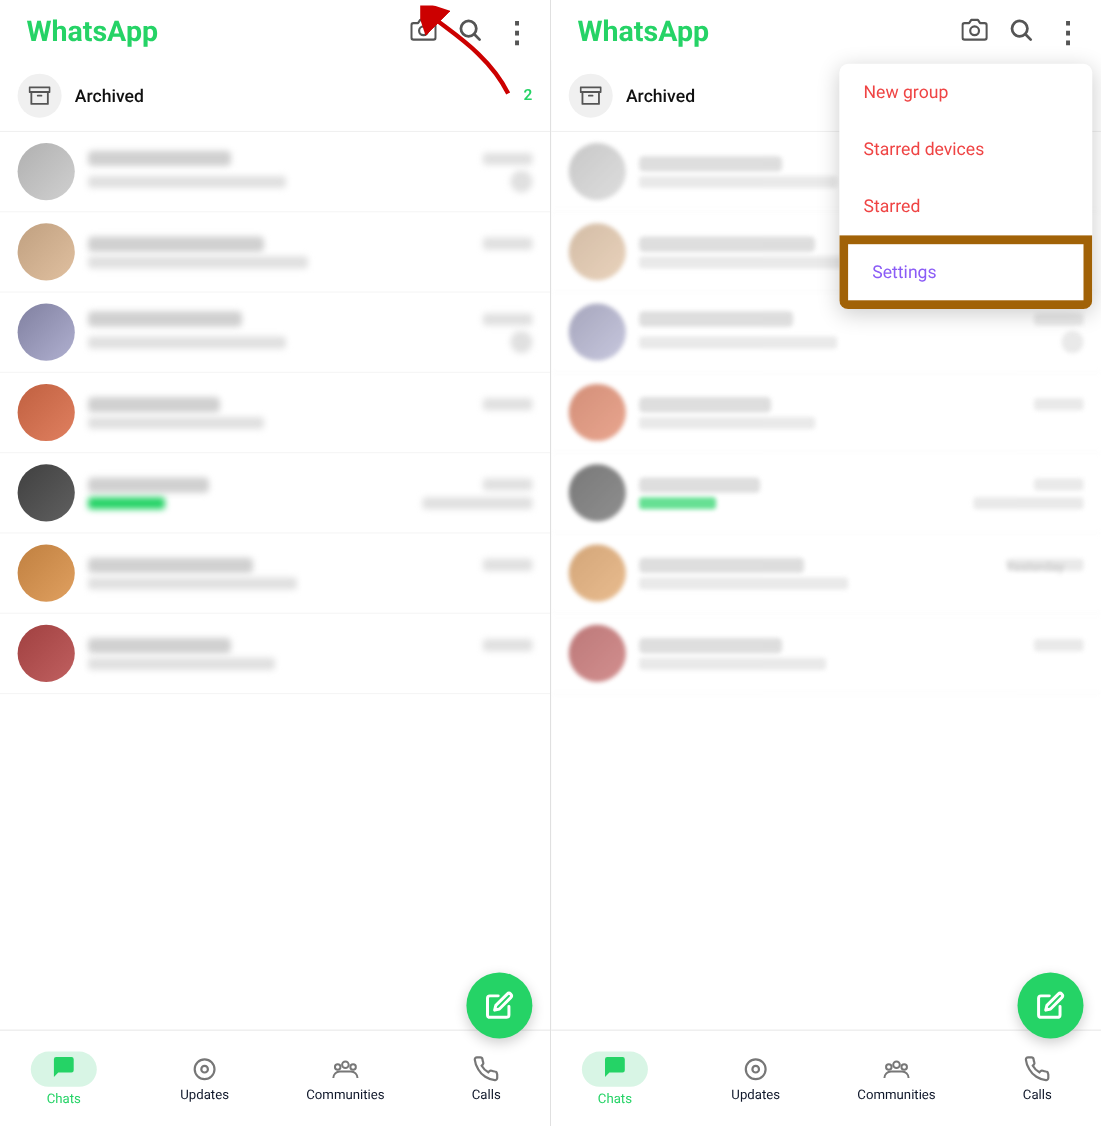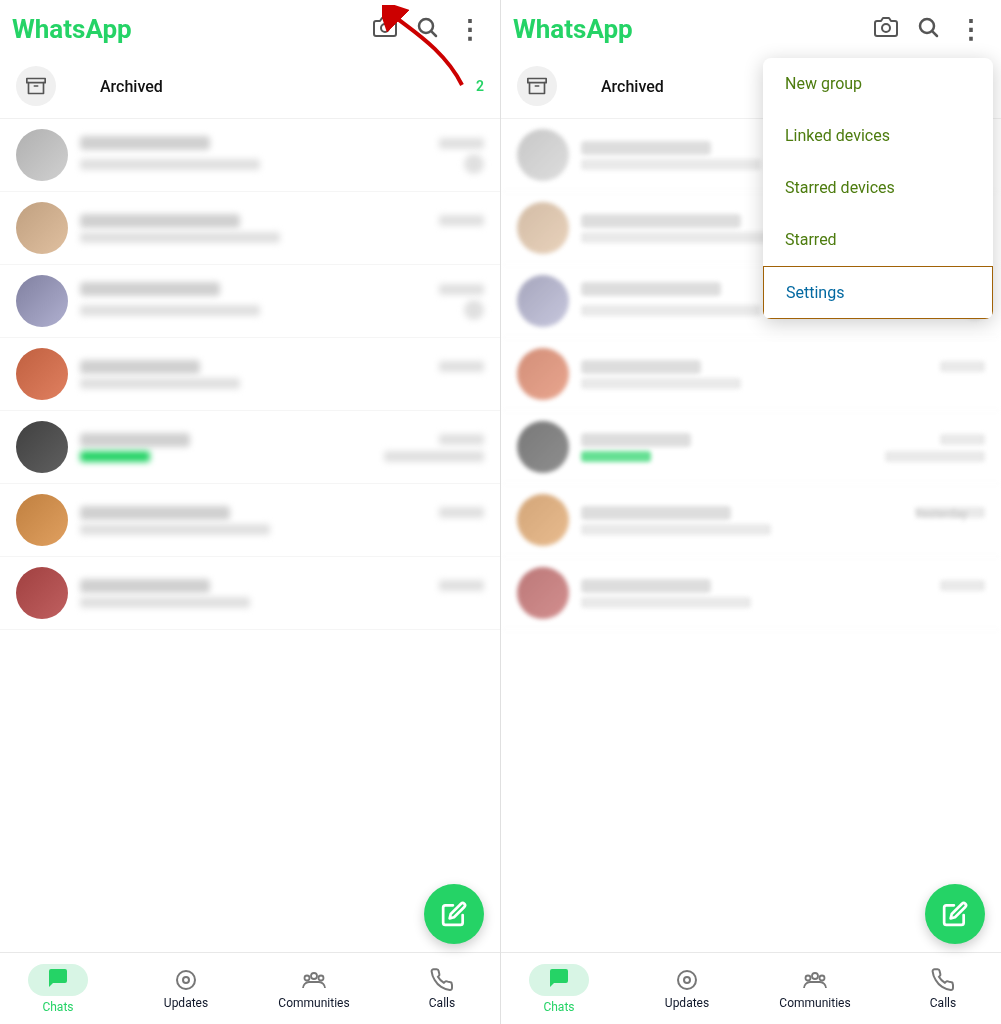--- a/index.html
+++ b/index.html
@@ -24,21 +24,21 @@
     }
 
     .phone-panel + .phone-panel {
       border-left: 1px solid #e0e0e0;
     }
 
     
     .app-header {
       display: flex;
       align-items: flex-start;
-      padding: 14px 16px 10px 12px;
+      padding: 14px 16px 10px 24px;
       background: #fff;
       z-index: 10;
     }
 
     .app-title {
       font-size: 26px;
       font-weight: 700;
       color: #25d366;
       flex: 1;
     }
@@ -75,21 +75,20 @@
       font-size: 18px;
       color: #555;
       margin-right: 12px;
     }
 
     .archived-label {
       flex: 1;
       font-size: 16px;
       font-weight: 500;
       color: #111;
-      margin-left: 32px;
     }
 
     .archived-count {
       font-size: 14px;
       color: #25d366;
       font-weight: 600;
     }
 
     
     .chat-list {
@@ -183,21 +182,21 @@
       cursor: pointer;
       box-shadow: 0 4px 12px rgba(0,0,0,0.2);
       z-index: 20;
     }
 
     
     .bottom-nav {
       display: flex;
       border-top: 1px solid #e8e8e8;
       background: #fff;
-      height: 72px;
+      height: 88px;
       gap: 12px;
     }
 
     .nav-item {
       flex: 1;
       display: flex;
       flex-direction: column;
       align-items: center;
       justify-content: center;
       gap: 4px;
@@ -228,29 +227,29 @@
       border-radius: 8px;
       box-shadow: 0 4px 20px rgba(0,0,0,0.2);
       z-index: 100;
       min-width: 230px;
       overflow: hidden;
     }
 
     .dropdown-item {
       padding: 16px 22px;
       font-size: 16px;
-      color: #4d7c0f;
+      color: #ef4444;
       cursor: pointer;
       display: block;
       border-bottom: 1px solid transparent;
     }
 
     .dropdown-item.highlighted {
-      border: 1px solid #a16207;
-      color: #0369a1;
+      border: 8px solid #a16207;
+      color: #8b5cf6;
     }
 
     
     .blurred {
       filter: blur(3px);
     }
 
     
     .chat-msg-green {
       background: #25d366;
@@ -594,21 +593,20 @@
         <div class="chat-preview">
             <span class="chat-msg" style="width:170px;"></span>
           </div>
       </div>
     </div>
 
   </div>
 
   <div class="dropdown-menu">
     <span class="dropdown-item">New group</span>
-    <span class="dropdown-item">Linked devices</span>
     <span class="dropdown-item">Starred devices</span>
     <span class="dropdown-item">Starred</span>
     <span class="dropdown-item highlighted">Settings</span>
   </div>
 
   <div class="fab">
     <svg width="26" height="26" viewBox="0 0 24 24" fill="none" stroke="white" stroke-width="2.5" stroke-linecap="round" stroke-linejoin="round">
       <path d="M11 4H4a2 2 0 0 0-2 2v14a2 2 0 0 0 2 2h14a2 2 0 0 0 2-2v-7"></path>
       <path d="M18.5 2.5a2.121 2.121 0 0 1 3 3L12 15l-4 1 1-4 9.5-9.5z"></path>
     </svg>

